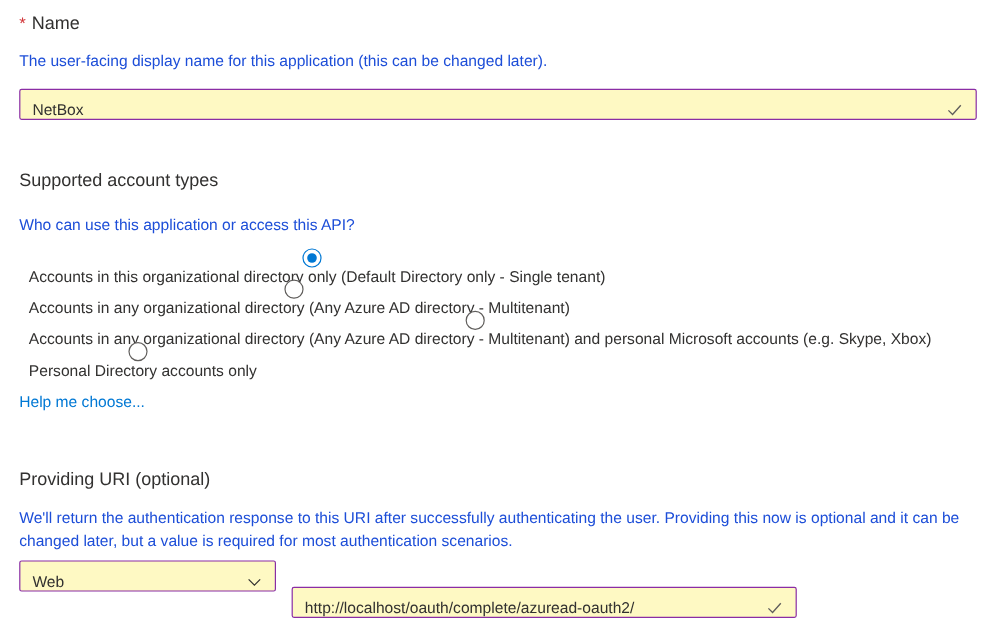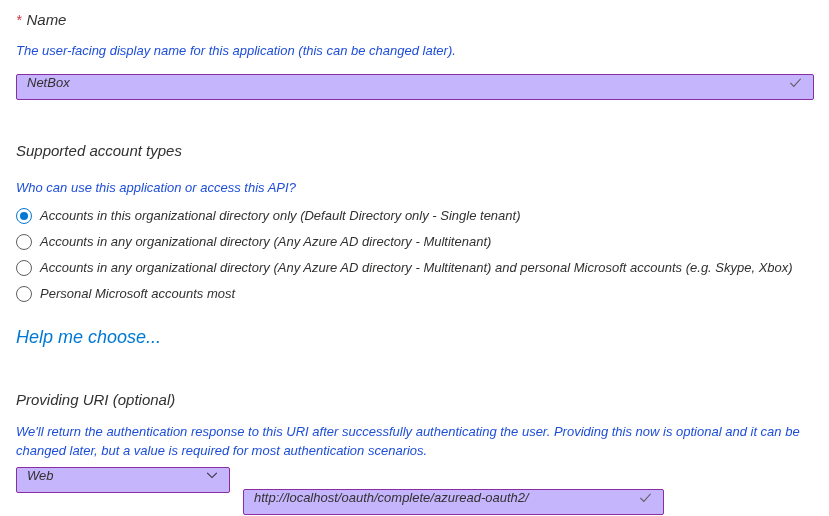--- a/index.html
+++ b/index.html
@@ -7,63 +7,63 @@
   body {
     font-family: "Liberation Sans", "DejaVu Sans", sans-serif;
     color: #323130;
   }
   .page {
     position: relative;
     width: 829px;
     height: 516px;
     background: #ffffff;
     overflow: hidden;
-    font-style: italic;
   }
   .abs { position: absolute; left: 16px; }
   .section-title {
     font-size: 15px;
     font-weight: 400;
     color: #323130;
   }
   .required-marker {
     color: #d13438;
     margin-right: 5px;
     font-size: 14px;
   }
   .body-text {
     font-size: 13px;
     color: #1d4ed8;
   }
   .link {
-    font-size: 18px;
+    font-size: 13px;
     color: #0078d4;
     text-decoration: none;
     cursor: pointer;
   }
   .field {
     height: 26px;
     border: 1px solid #8a2da5;
     border-radius: 2px;
-    background: #c4b5fd;
+    background: #fef9c3;
     display: flex;
-    align-items: flex-start;
+    align-items: flex-end;
     font-size: 13px;
     color: #323130;
     padding: 0 10px;
   }
   .field .value { flex: 1 1 auto; white-space: nowrap; overflow: hidden; }
   .field .trail-icon { flex: 0 0 auto; display: flex; align-items: center; }
   .radio-row {
     position: absolute;
     left: 16px;
     display: flex;
     align-items: center;
     height: 17px;
     cursor: pointer;
+    flex-direction: column;
   }
   .radio {
     width: 16px;
     height: 16px;
     border-radius: 50%;
     border: 1px solid #605e5c;
     background: #ffffff;
     display: inline-flex;
     align-items: center;
     justify-content: center;
@@ -119,21 +119,21 @@
     <span class="radio-label">Accounts in any organizational directory (Any Azure AD directory - Multitenant)</span>
   </div>
 
   <div class="radio-row" style="top: 259px;">
     <span class="radio"></span>
     <span class="radio-label">Accounts in any organizational directory (Any Azure AD directory - Multitenant) and personal Microsoft accounts (e.g. Skype, Xbox)</span>
   </div>
 
   <div class="radio-row" style="top: 285px;">
     <span class="radio"></span>
-    <span class="radio-label">Personal Microsoft accounts most</span>
+    <span class="radio-label">Personal Directory accounts only</span>
   </div>
 
   <a class="abs link" style="top: 327px;">Help me choose...</a>
 
   <div class="abs section-title" style="top: 391px;">Providing URI (optional)</div>
 
   <div class="abs body-text desc-wrap" style="top: 422px;">We'll return the authentication response to this URI after successfully authenticating the user. Providing this now is optional and it can be changed later, but a value is required for most authentication scenarios.</div>
 
   <div class="abs field" style="top: 467px; width: 214px;">
     <span class="value">Web</span>

